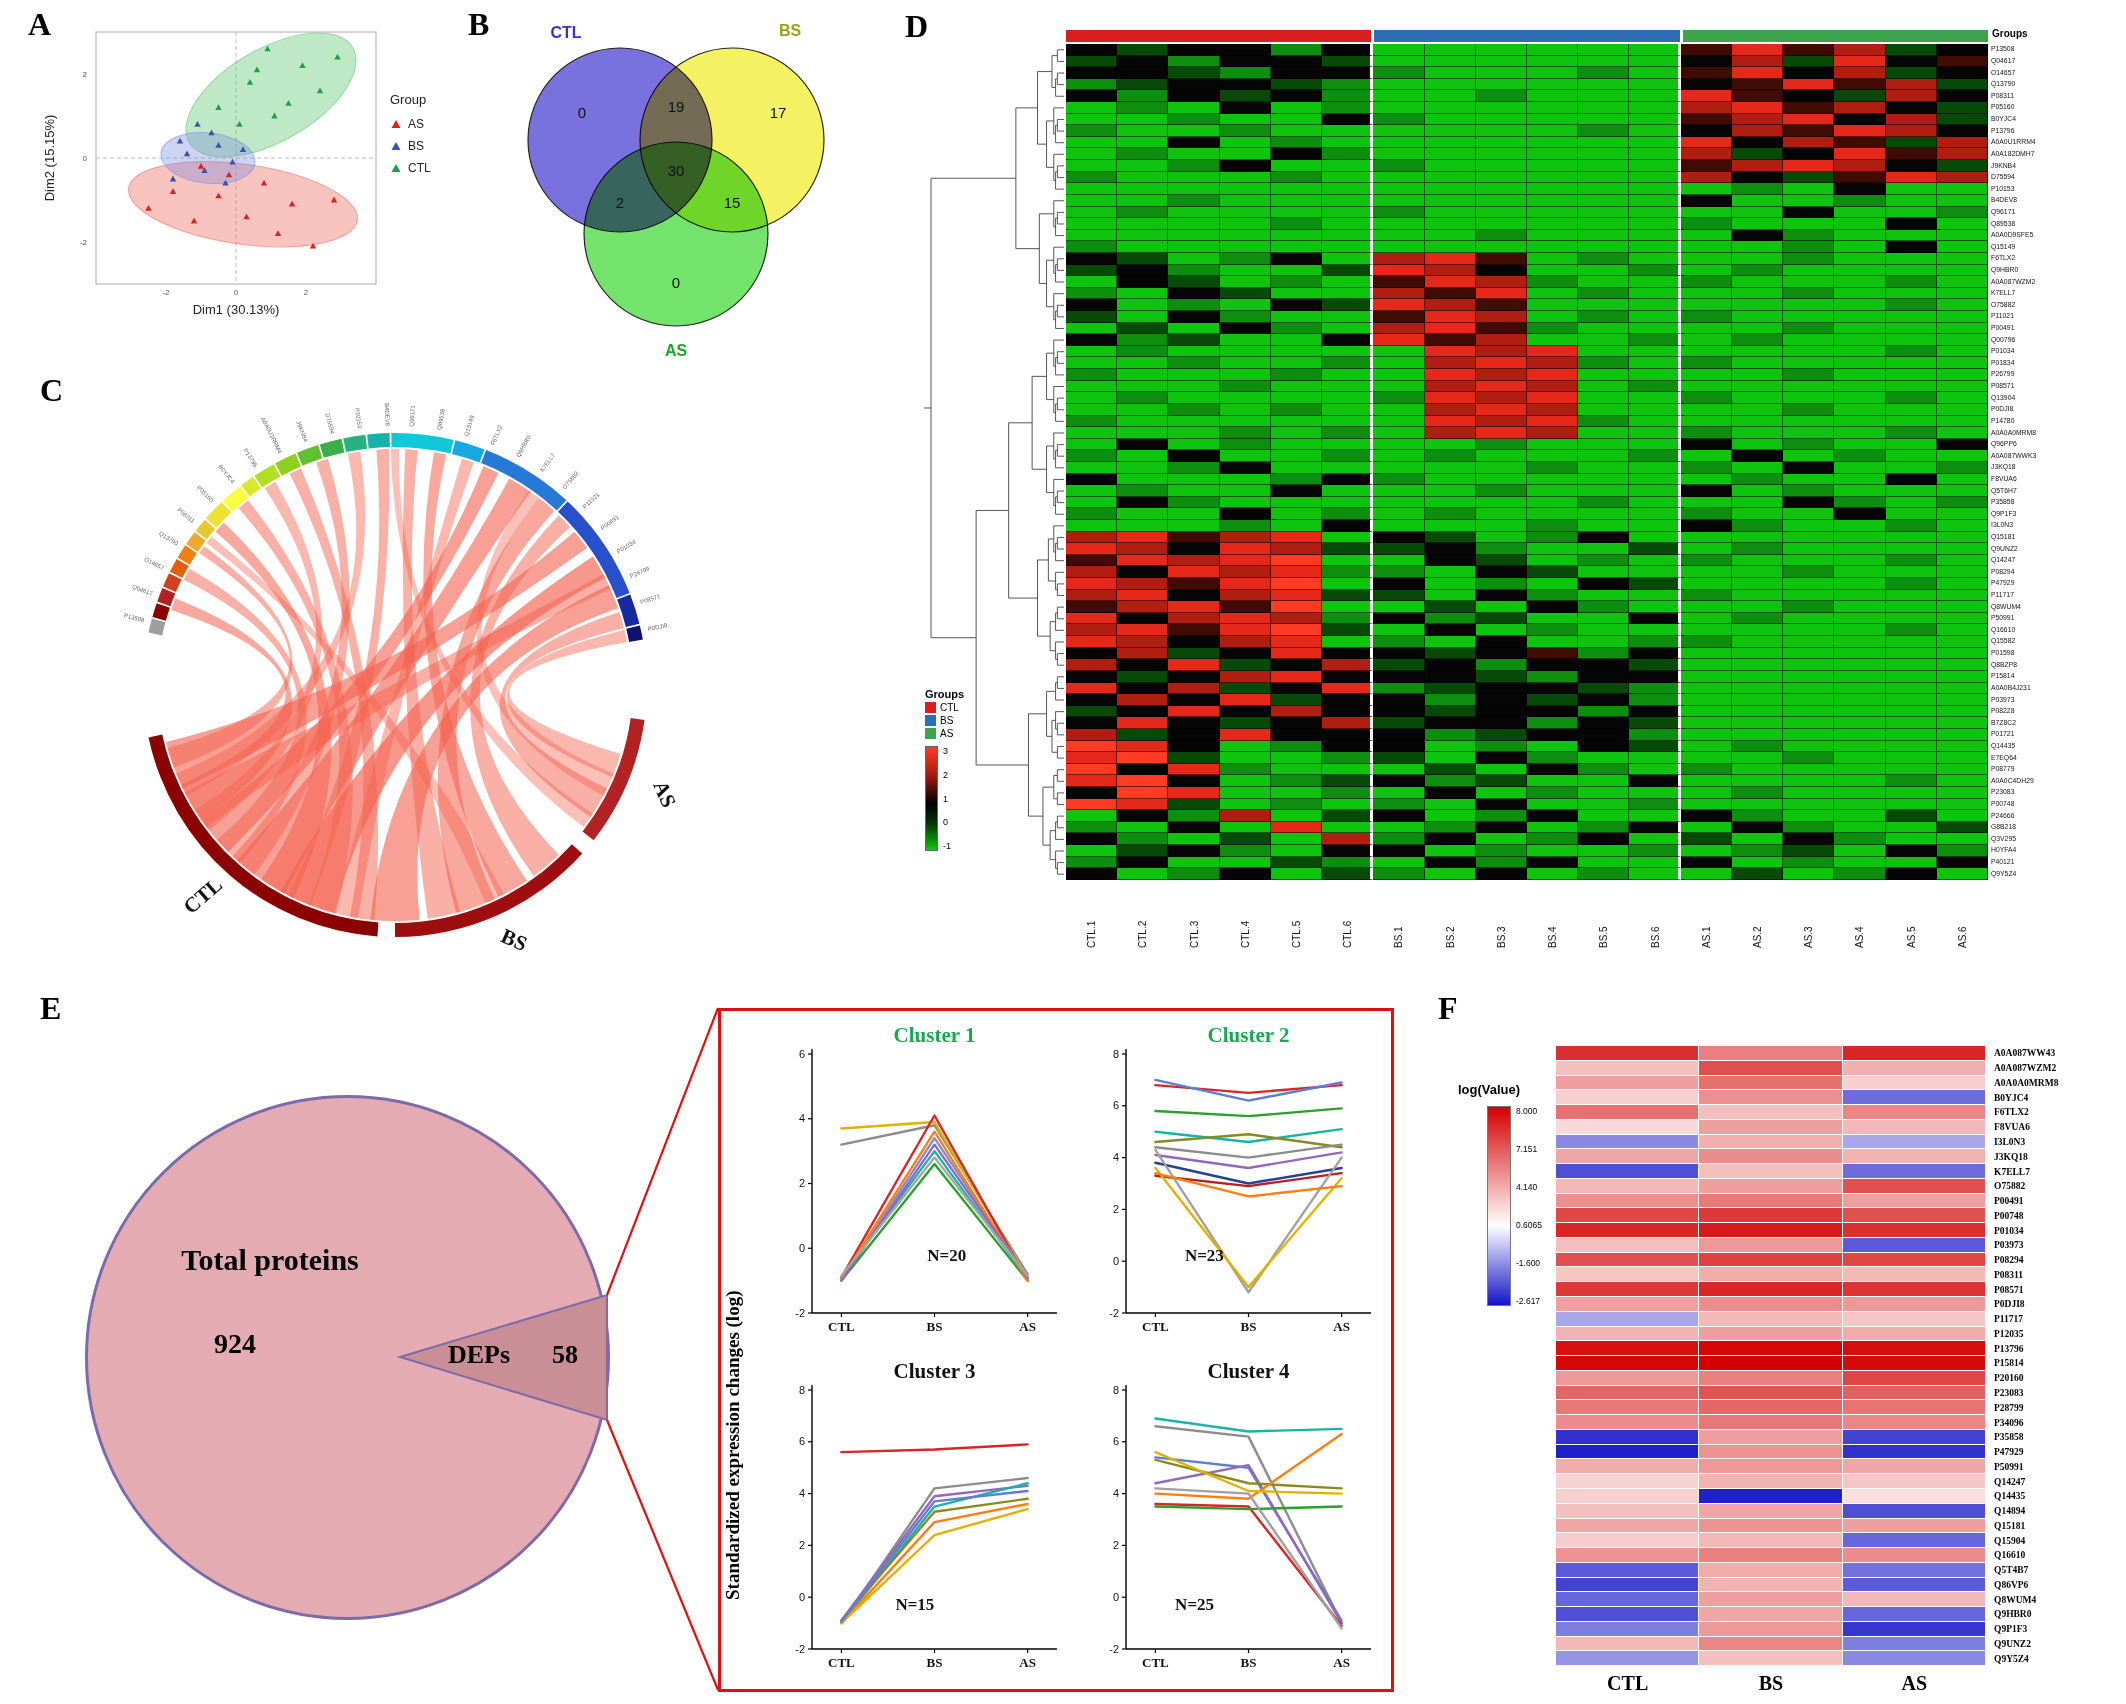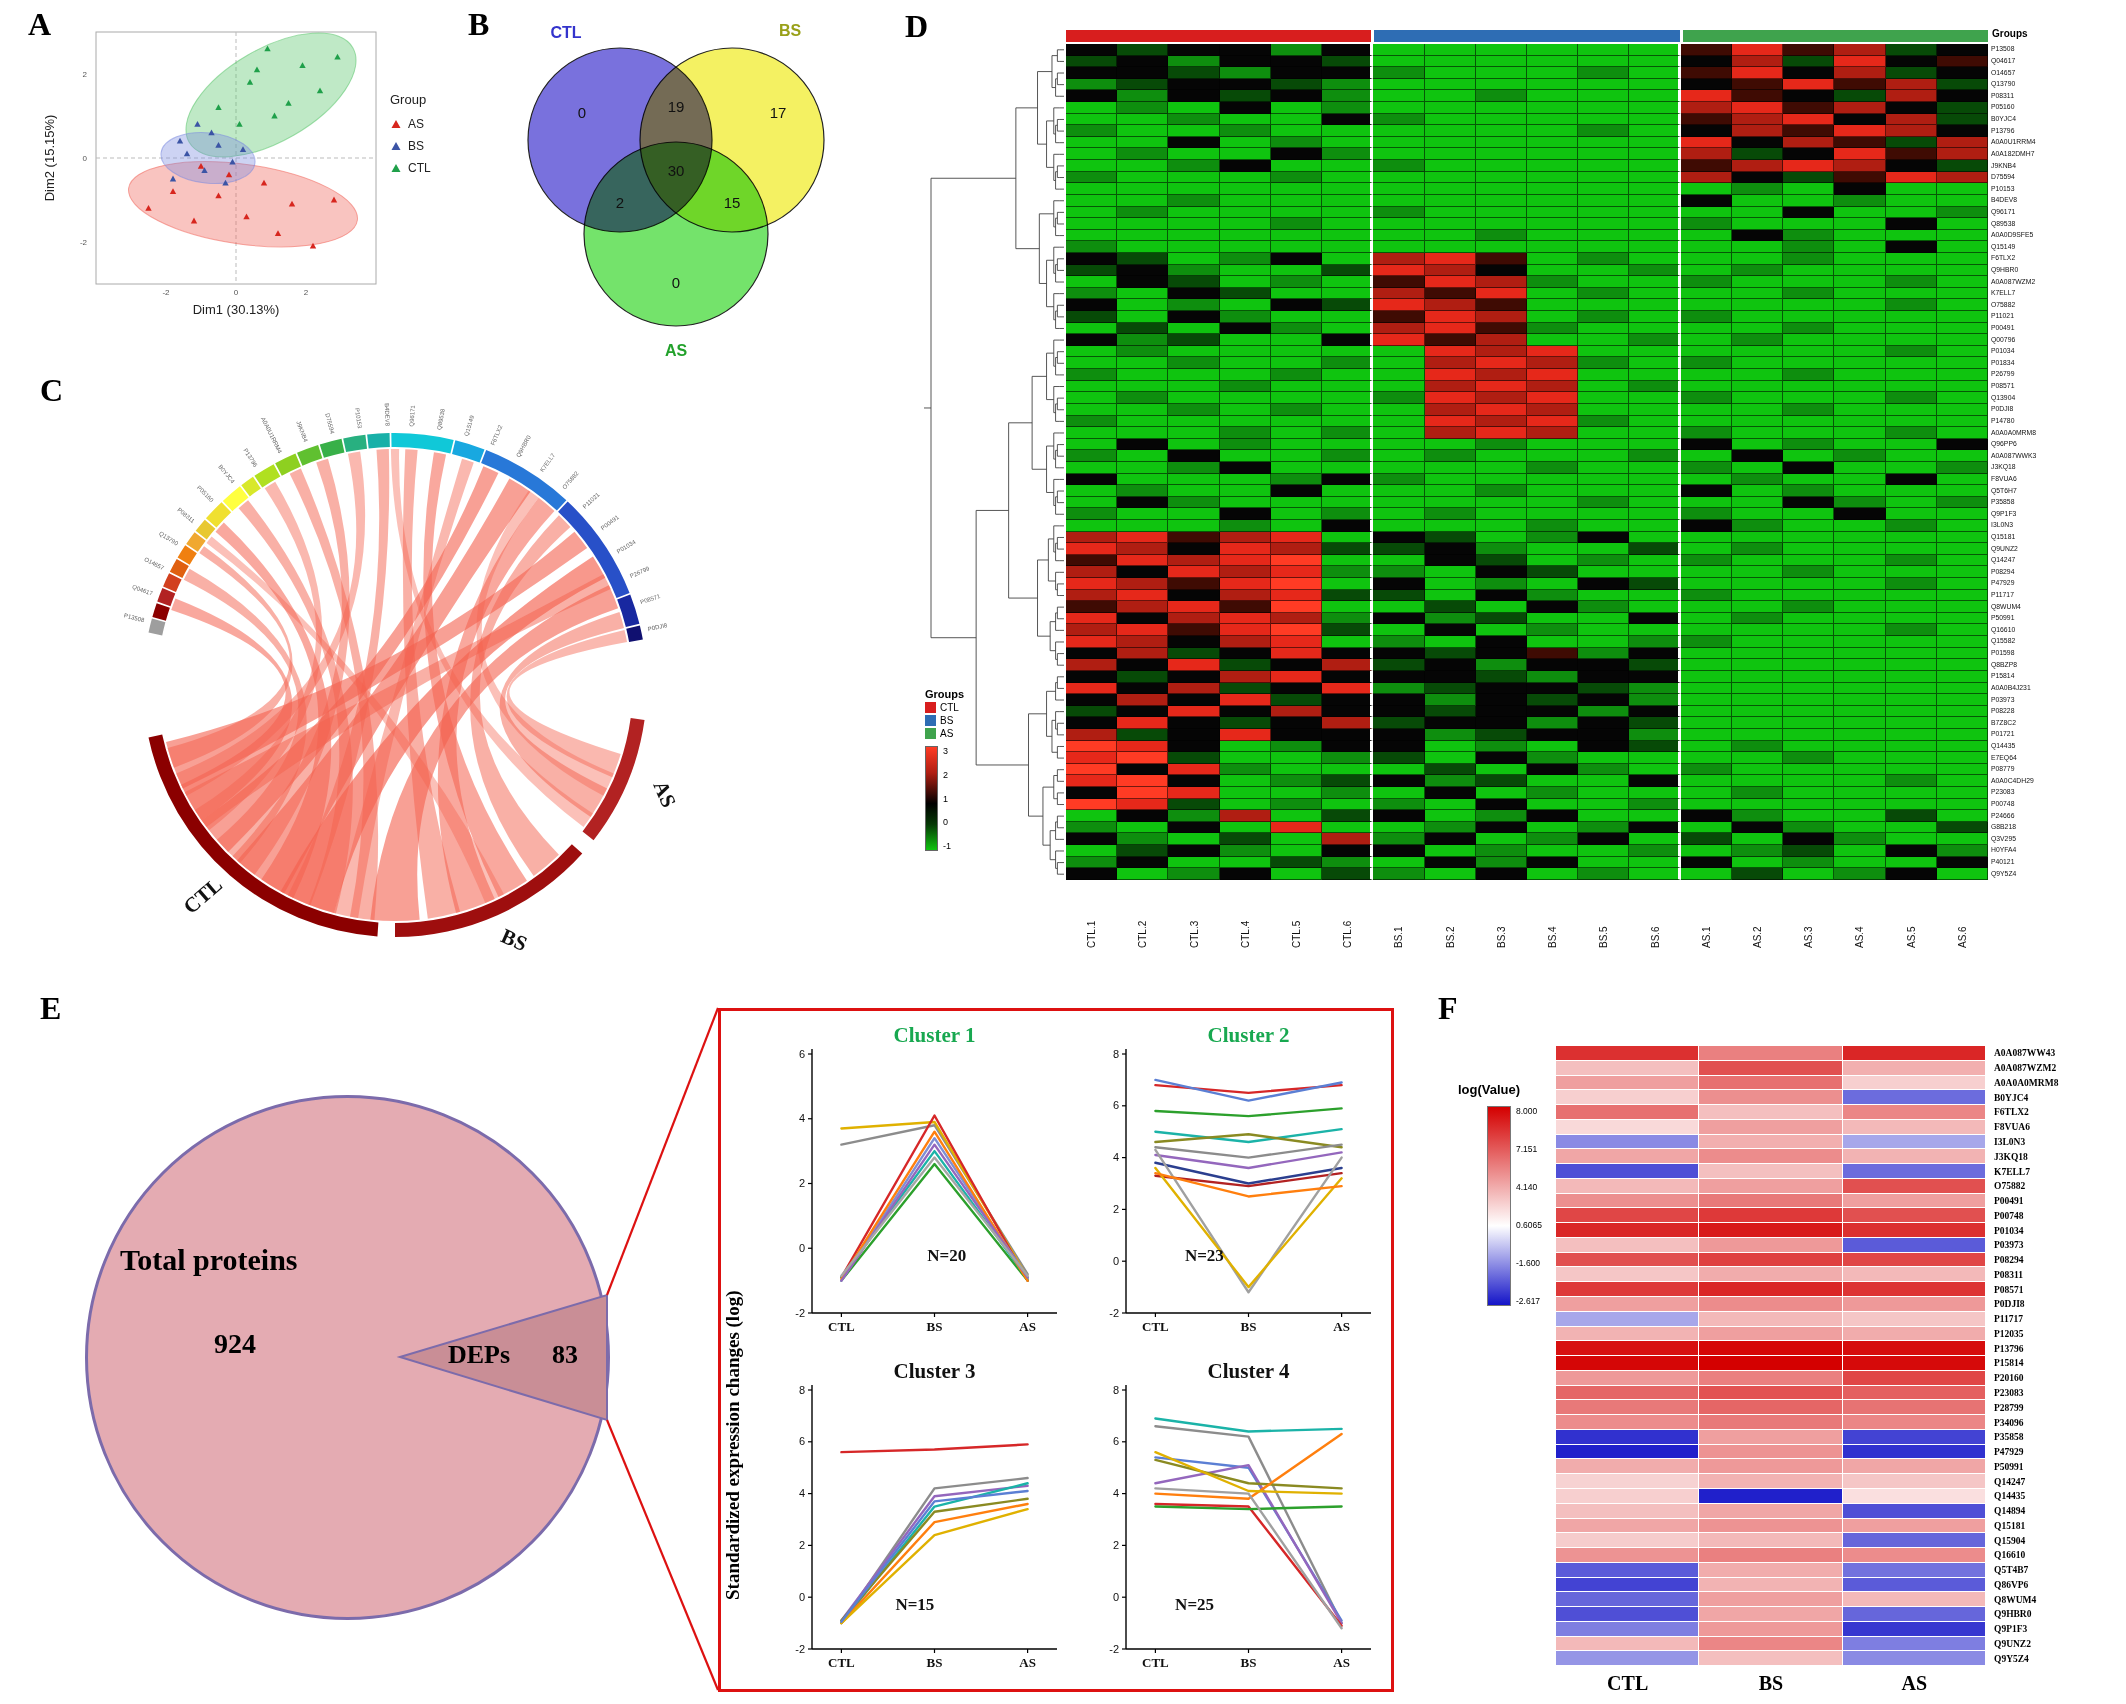--- a/index.html
+++ b/index.html
@@ -2098,24 +2098,24 @@
     </div>
   </div>
 
   <div class="plabel" style="left:40px;top:990px">E</div>
   <div id="e-circle" class="abs"></div>
   <svg id="e-overlay" class="abs" style="left:0;top:985px" width="1420" height="719">
       <polygon points="400,372 607,310 607,435" fill="#C98E96" stroke="#7C6BAB" stroke-width="2"></polygon>
       <line x1="607" y1="310" x2="718" y2="23" stroke="#DD1111" stroke-width="2.2"></line>
       <line x1="607" y1="435" x2="718" y2="705" stroke="#DD1111" stroke-width="2.2"></line>
     </svg>
-  <div class="abs" style="left:120px;top:1243px;width:300px;font:bold 30px 'Liberation Serif',serif">Total proteins</div>
+  <div class="abs" style="left:120px;top:1243px;width:300px;text-align:center;font:bold 30px 'Liberation Serif',serif">Total proteins</div>
   <div class="abs" style="left:150px;top:1328px;width:170px;text-align:center;font:bold 28px 'Liberation Serif',serif">924</div>
   <div class="abs" style="left:448px;top:1340px;font:bold 26px 'Liberation Serif',serif">DEPs</div>
-  <div class="abs" style="left:552px;top:1340px;font:bold 26px 'Liberation Serif',serif">83</div>
+  <div class="abs" style="left:552px;top:1340px;font:bold 26px 'Liberation Serif',serif">58</div>
   <div id="e-redbox" class="abs"></div>
   <div id="e-ylabel" class="abs">Standardized expression changes (log)</div>
   <svg id="cluster1" class="abs" style="left:772px;top:1024px" width="295" height="325">
       <line x1="40" y1="25" x2="40" y2="289" stroke="#000" stroke-width="1.4"></line>
       <line x1="40" y1="289" x2="285" y2="289" stroke="#000" stroke-width="1.4"></line>
       <line x1="36" y1="289" x2="40" y2="289" stroke="#000" stroke-width="1.2"></line>
       <text x="33" y="292.5" font-size="11" fill="#111" text-anchor="end" font-family="'Liberation Sans',sans-serif">-2</text>
       <line x1="36" y1="224.25" x2="40" y2="224.25" stroke="#000" stroke-width="1.2"></line>
       <text x="33" y="227.75" font-size="11" fill="#111" text-anchor="end" font-family="'Liberation Sans',sans-serif">0</text>
       <line x1="36" y1="159.5" x2="40" y2="159.5" stroke="#000" stroke-width="1.2"></line>

